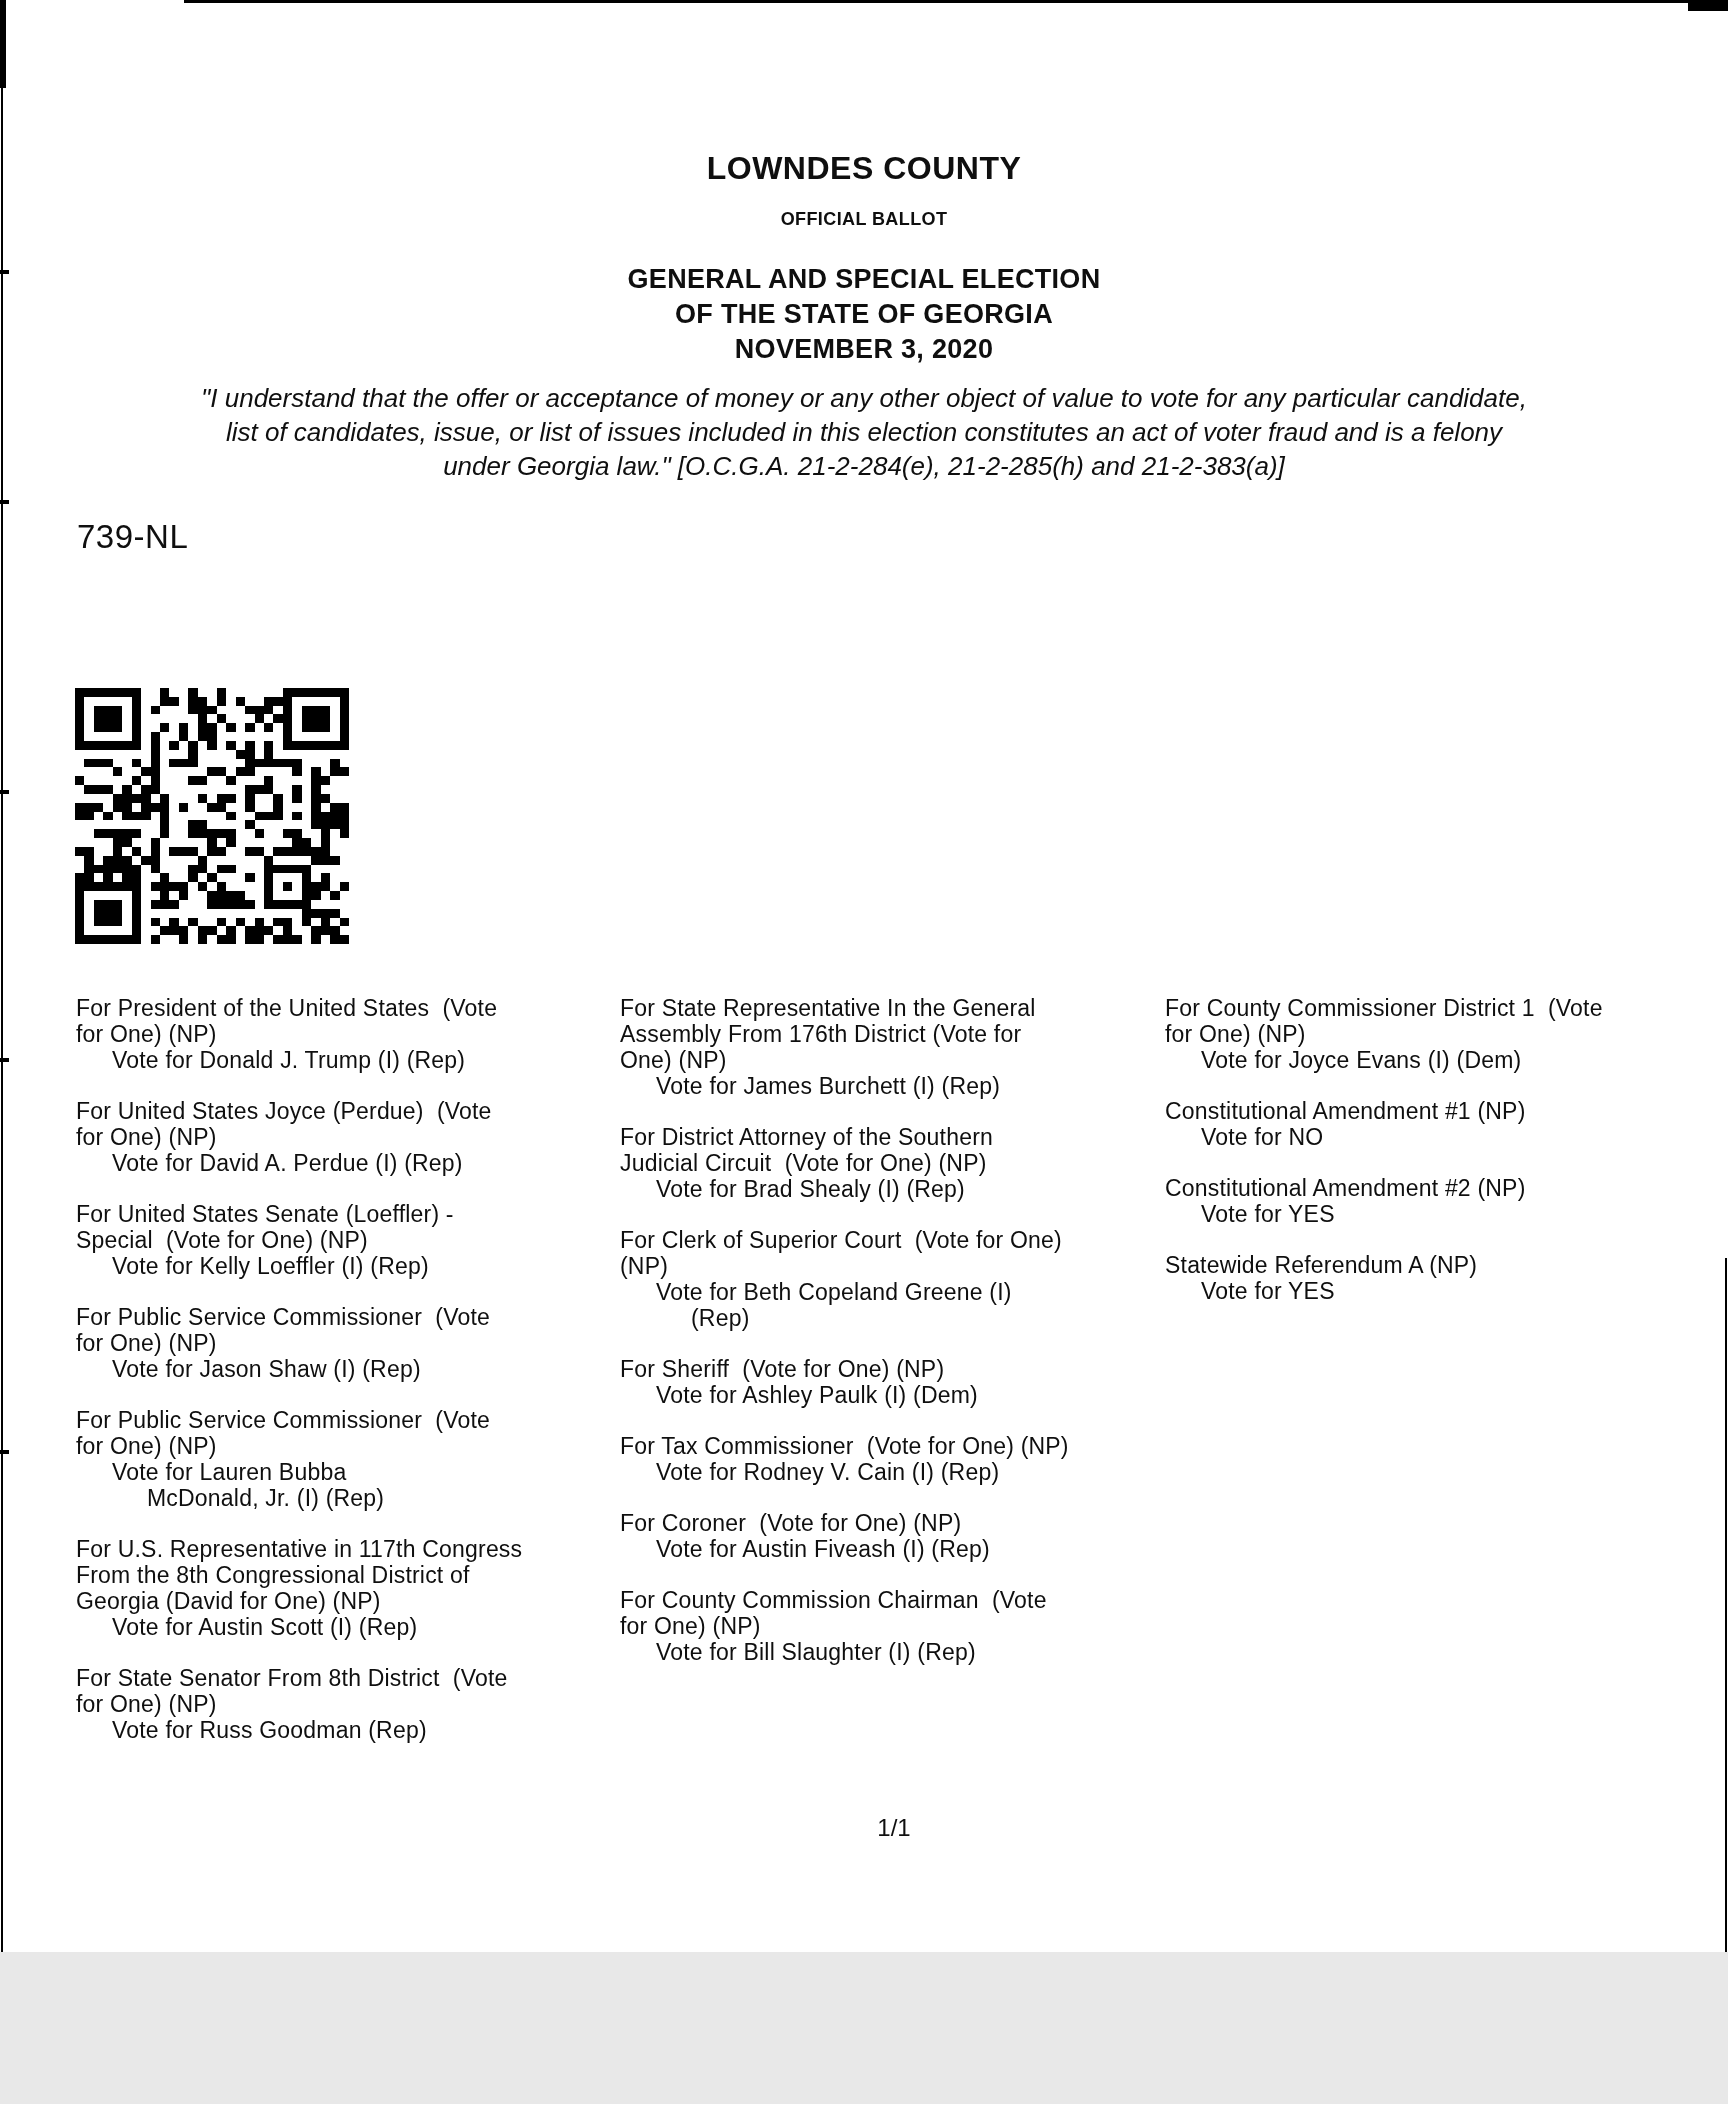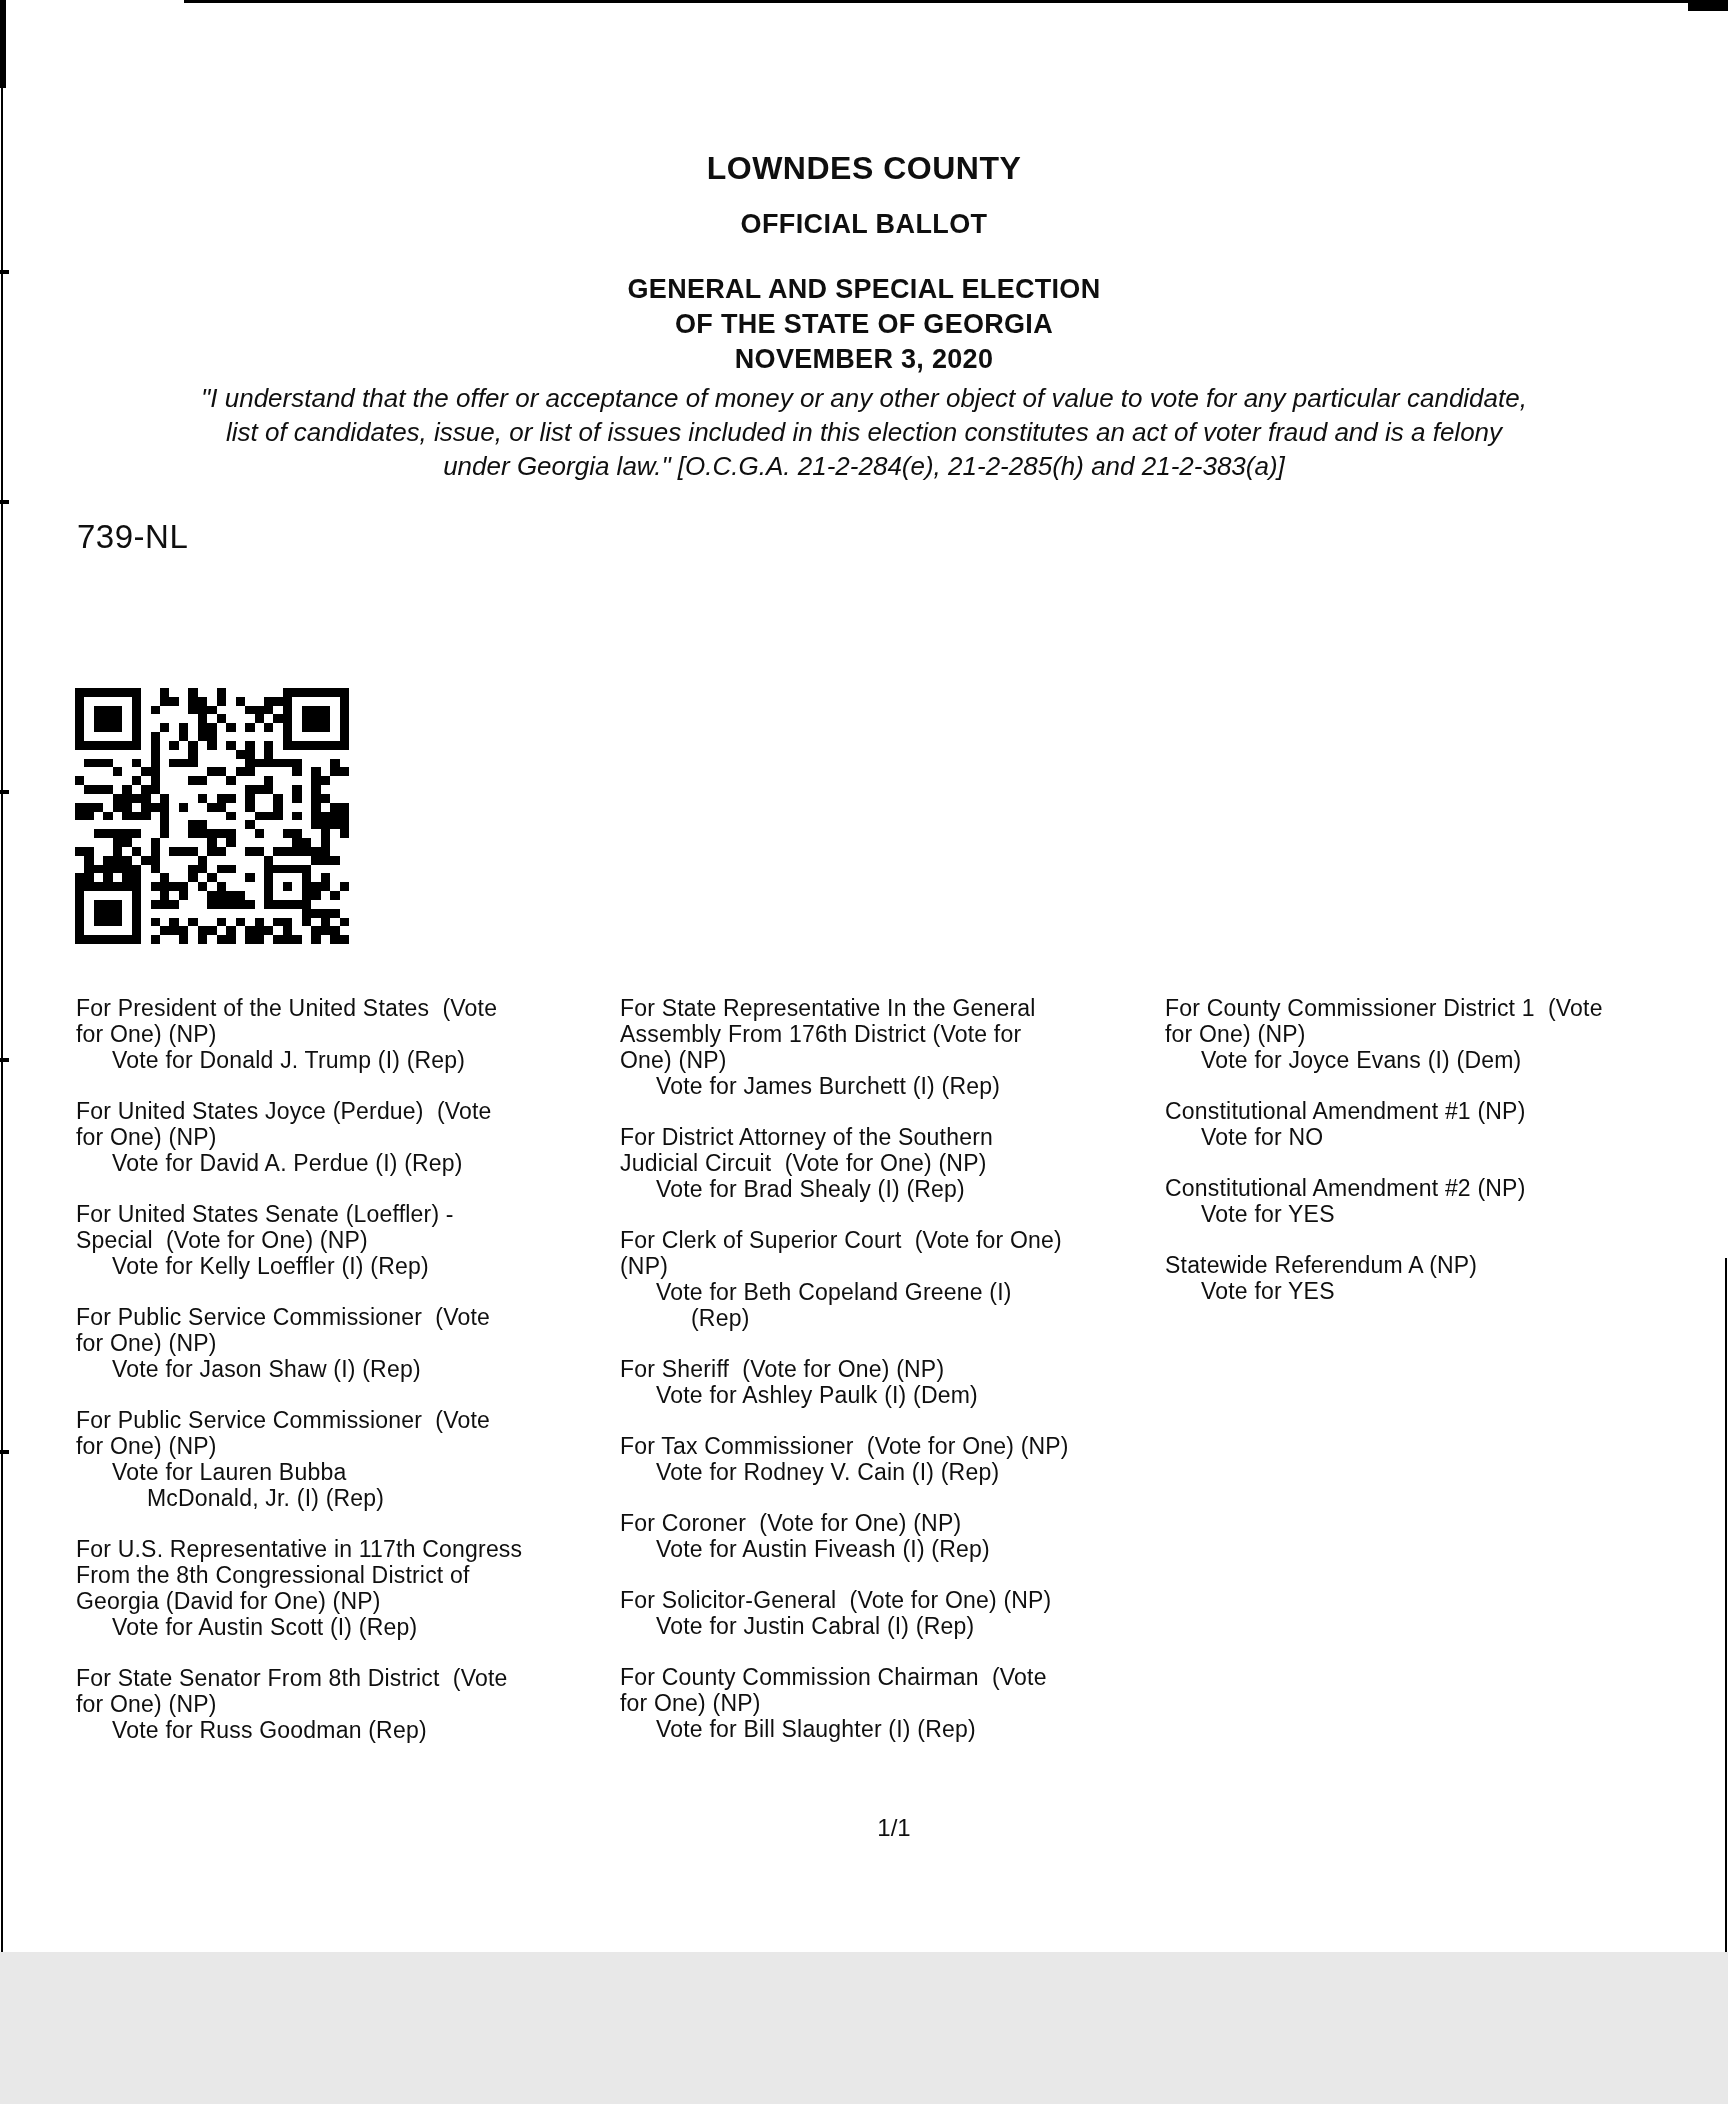--- a/index.html
+++ b/index.html
@@ -4,21 +4,21 @@
 <style>
   html,body{margin:0;padding:0;background:#e8e8e8;}
   .page{
     position:relative;width:1728px;height:1952px;background:#ffffff;
     overflow:hidden;font-family:"Liberation Sans",sans-serif;color:#0f0f0f;
     -webkit-font-smoothing:none;
   }
   
   .hdr{position:absolute;top:150px;left:0;width:1728px;text-align:center;}
   .hdr h1{font-size:32px;font-weight:bold;margin:0;letter-spacing:.5px;}
-  .hdr h2{font-size:27px;font-weight:bold;margin:22px 0 0 0;letter-spacing:.4px;}
+  .hdr h2{font-size:18px;font-weight:bold;margin:22px 0 0 0;letter-spacing:.4px;}
   .election-block{margin-top:32px;font-size:27px;font-weight:bold;line-height:35px;letter-spacing:.3px;}
   
   .disclaimer{position:absolute;top:381px;left:0;width:1728px;text-align:center;
     font-style:italic;font-size:26px;line-height:34px;}
   
   .ballot-code{position:absolute;left:77px;top:518px;font-size:33px;letter-spacing:.5px;}
   .page-number{position:absolute;top:1790px;left:60px;width:1668px;text-align:center;font-size:24px;margin-top:24px;}
   
   .qr{position:absolute;left:75px;top:688px;width:274px;height:256px;}
   
@@ -567,24 +567,20 @@
         </div>
         <div class="contest">
           <div class="line title-line">For Tax Commissioner  (Vote for One) (NP)</div>
           <div class="line vote-line">Vote for Rodney V. Cain (I) (Rep)</div>
         </div>
         <div class="contest">
           <div class="line title-line">For Coroner  (Vote for One) (NP)</div>
           <div class="line vote-line">Vote for Austin Fiveash (I) (Rep)</div>
         </div>
         <div class="contest">
-          <div class="line title-line">For Solicitor-General  (Vote for One) (NP)</div>
-          <div class="line vote-line">Vote for Justin Cabral (I) (Rep)</div>
-        </div>
-        <div class="contest">
           <div class="line title-line">For County Commission Chairman  (Vote</div>
           <div class="line title-line">for One) (NP)</div>
           <div class="line vote-line">Vote for Bill Slaughter (I) (Rep)</div>
         </div>
       </section>
     <section class="col" id="col-2">
         <div class="contest">
           <div class="line title-line">For County Commissioner District 1  (Vote</div>
           <div class="line title-line">for One) (NP)</div>
           <div class="line vote-line">Vote for Joyce Evans (I) (Dem)</div>

